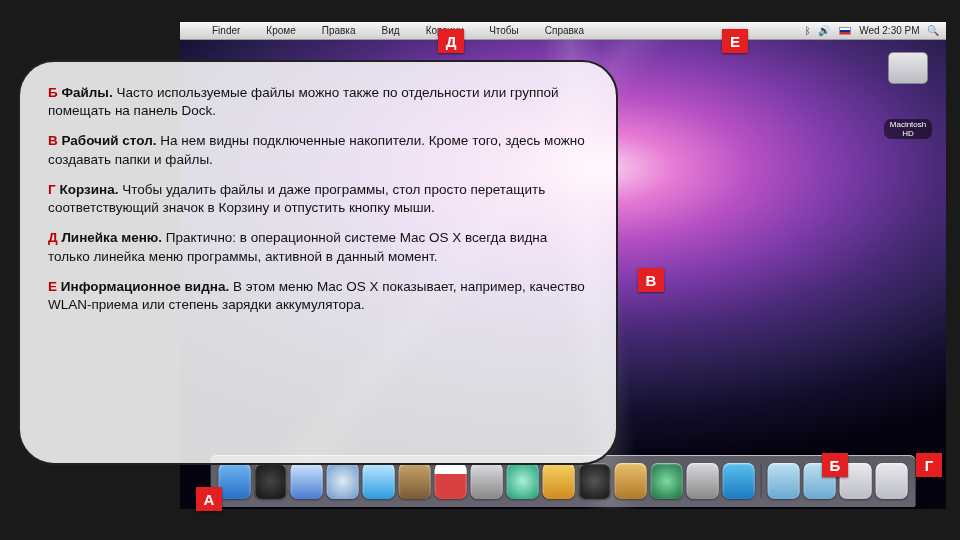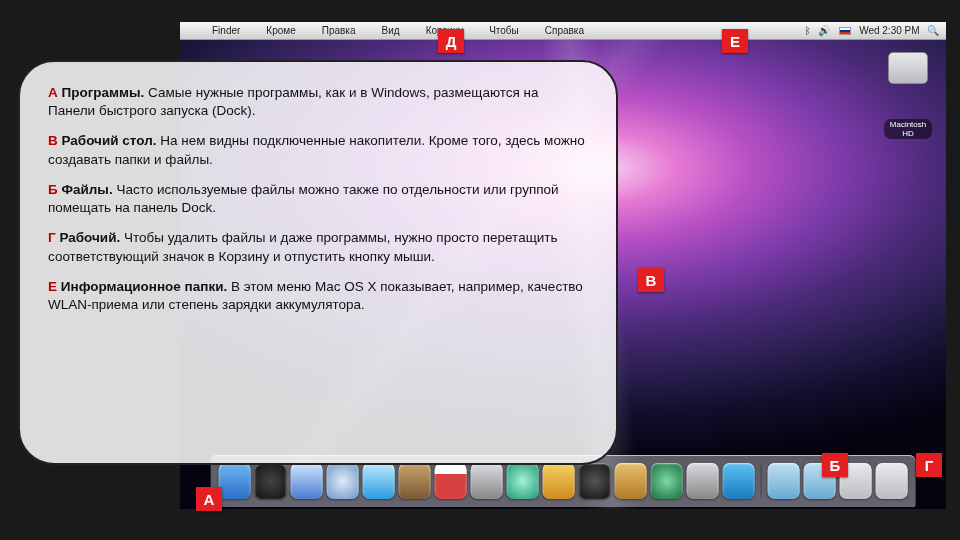--- a/index.html
+++ b/index.html
@@ -162,18 +162,18 @@
 </div>
 
 <div class="marker" style="left:438px; top:29px;">Д</div>
 <div class="marker" style="left:722px; top:29px;">Е</div>
 <div class="marker" style="left:638px; top:268px;">В</div>
 <div class="marker" style="left:822px; top:453px;">Б</div>
 <div class="marker" style="left:916px; top:453px;">Г</div>
 <div class="marker" style="left:196px; top:487px;">А</div>
 
 <div class="card">
-  <p><span class="k">А</span> <b>Программы.</b> <span>Самые нужные программы, как и в Windows, размещаются на Панели быстрого запуска (Dock).</span></p>
+  <p><span class="k">Б</span> <b>Файлы.</b> <span>Часто используемые файлы можно также по отдельности или группой помещать на панель Dock.</span></p>
   <p><span class="k">В</span> <b>Рабочий стол.</b> <span>На нем видны подключенные накопители. Кроме того, здесь можно создавать папки и файлы.</span></p>
-  <p><span class="k">Б</span> <b>Файлы.</b> <span>Часто используемые файлы можно также по отдельности или группой помещать на панель Dock.</span></p>
-  <p><span class="k">Г</span> <b>Рабочий.</b> <span>Чтобы удалить файлы и даже программы, нужно просто перетащить соответствующий значок в Корзину и отпустить кнопку мыши.</span></p>
-  <p><span class="k">Е</span> <b>Информационное папки.</b> <span>В этом меню Mac OS X показывает, например, качество WLAN-приема или степень зарядки аккумулятора.</span></p>
+  <p><span class="k">Г</span> <b>Корзина.</b> <span>Чтобы удалить файлы и даже программы, стол просто перетащить соответствующий значок в Корзину и отпустить кнопку мыши.</span></p>
+  <p><span class="k">Д</span> <b>Линейка меню.</b> <span>Практично: в операционной системе Mac OS X всегда видна только линейка меню программы, активной в данный момент.</span></p>
+  <p><span class="k">Е</span> <b>Информационное видна.</b> <span>В этом меню Mac OS X показывает, например, качество WLAN-приема или степень зарядки аккумулятора.</span></p>
 </div>
 
 </body></html>

